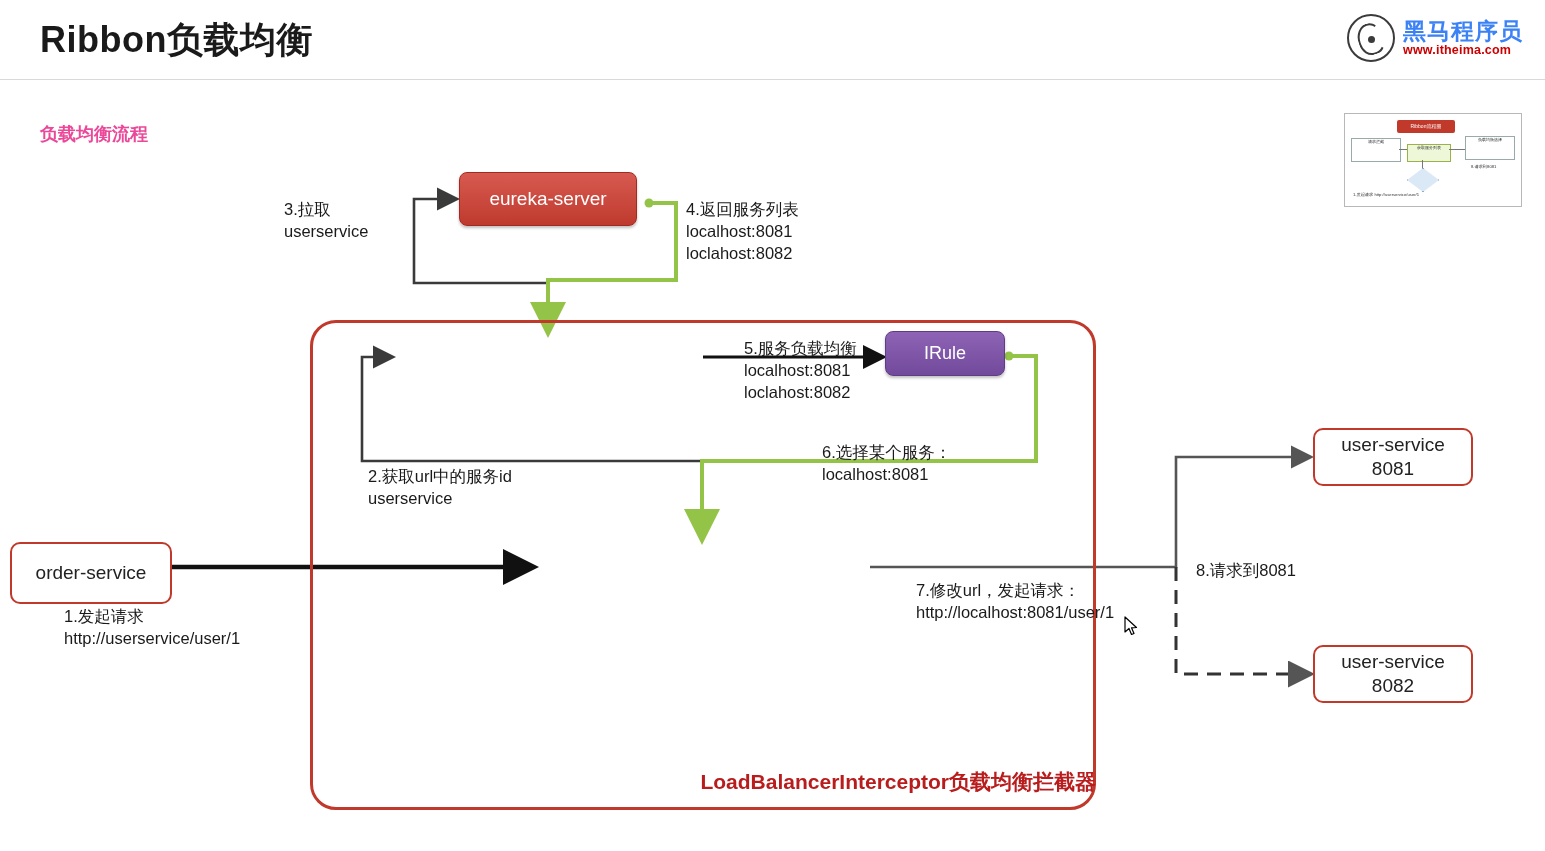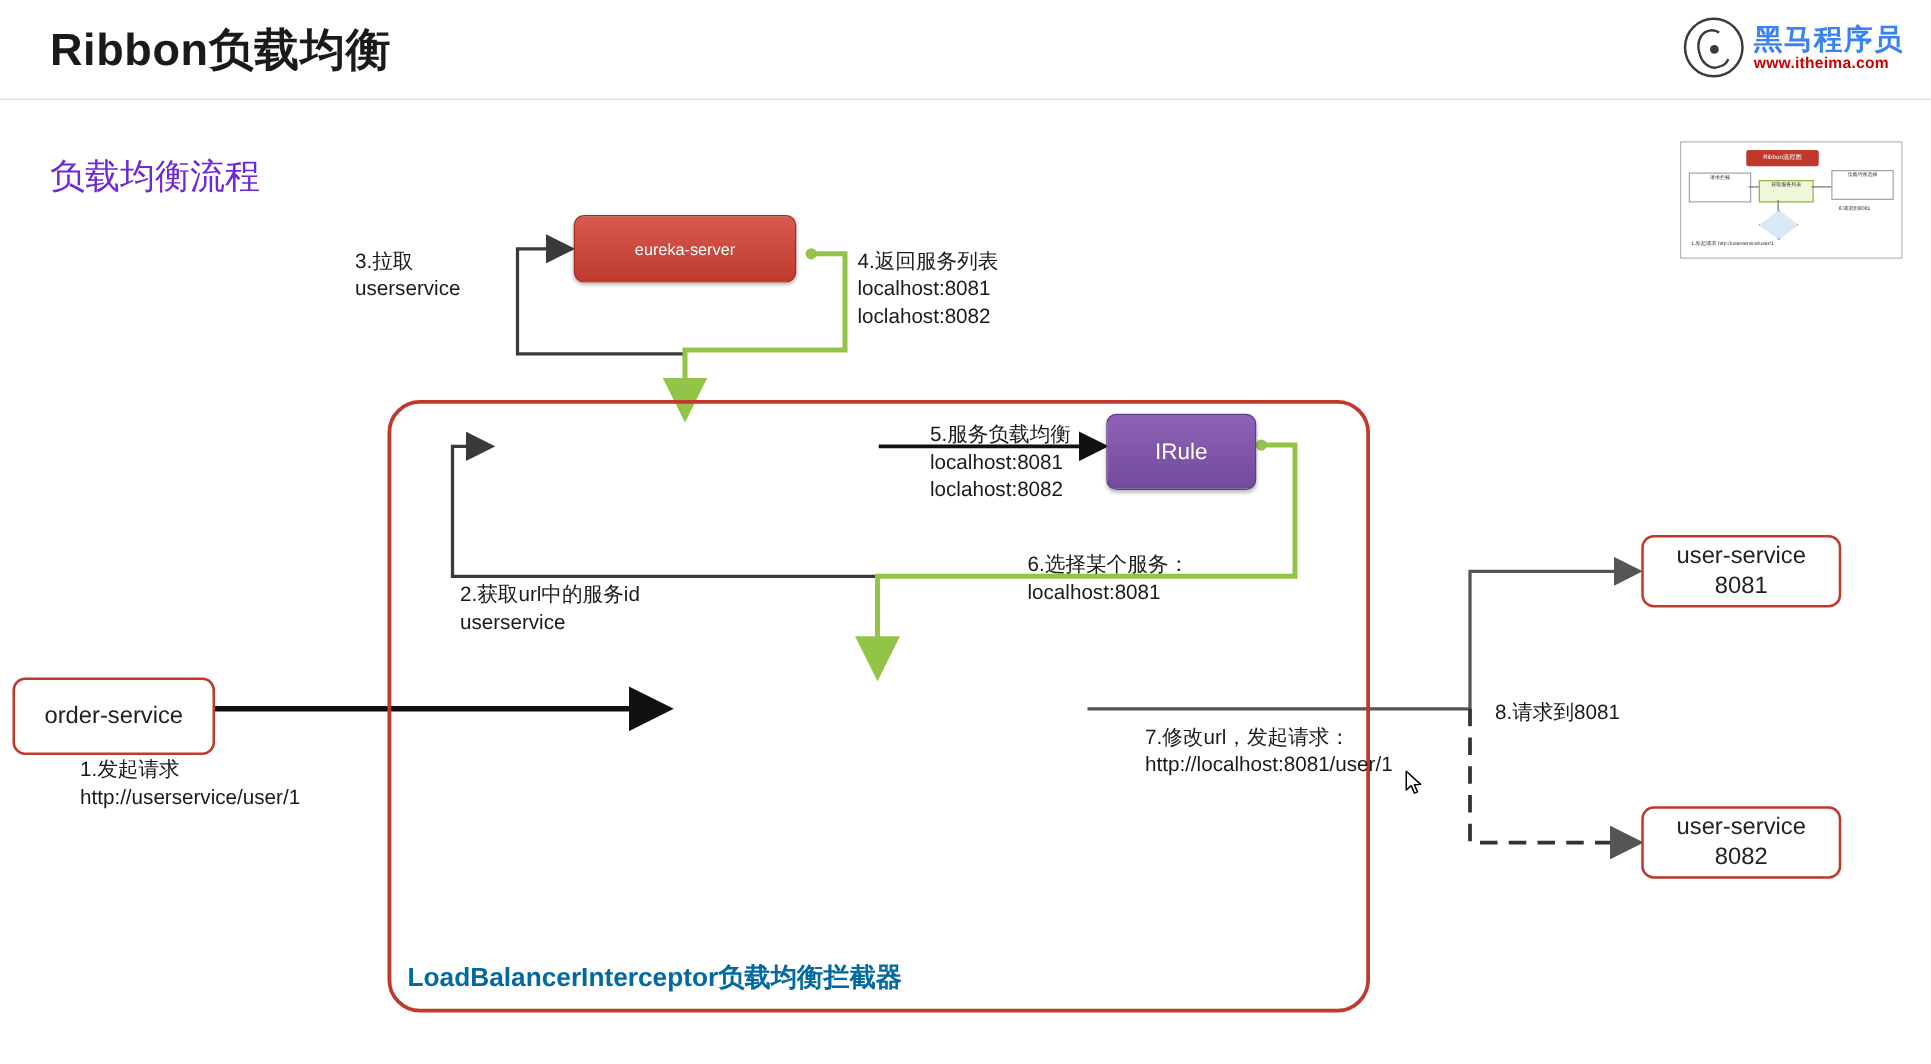--- a/index.html
+++ b/index.html
@@ -88,23 +88,23 @@
     font-size: 12.5px;
     font-weight: bold;
     color: #cc0000;
     letter-spacing: 0.2px;
   }
   
   .section-title {
     position: absolute;
     left: 40px;
     top: 122px;
-    font-size: 28px;
-    font-weight: normal;
-    color: #6d28d9;
+    font-size: 18px;
+    font-weight: bold;
+    color: #ec4899;
   }
   
   .thumb {
     position: absolute;
     left: 1344px;
     top: 113px;
     width: 176px;
     height: 92px;
     border: 1px solid #b8b8b8;
     background: #fff;
@@ -178,29 +178,29 @@
     border-radius: 8px;
     color: #ffffff;
     font-size: 18px;
     white-space: nowrap;
     box-shadow: 0 2px 3px rgba(0,0,0,0.25);
   }
   .node-eureka {
     left: 459px; top: 172px; width: 178px; height: 54px;
     background: linear-gradient(#d75a50, #bf3a2e);
     border: 1px solid #a32a20;
-    font-size: 13px;
+    font-size: 19px;
   }
   .node-dslb {
     left: 395px; top: 334px; width: 306px; height: 46px;
     background: linear-gradient(#4a90d9, #2f76c0);
     border: 1px solid #2a67a8;
   }
   .node-irule {
-    left: 885px; top: 331px; width: 120px; height: 61px;
+    left: 885px; top: 331px; width: 120px; height: 45px;
     background: linear-gradient(#8e63b5, #724a9b);
     border: 1px solid #5f3d84;
   }
   .node-rlbc {
     left: 534px; top: 541px; width: 336px; height: 52px;
     background: linear-gradient(#4a90d9, #2f76c0);
     border: 1px solid #2a67a8;
   }
   .node-plain {
     position: absolute;
@@ -232,25 +232,24 @@
     width: 786px; height: 490px;
     border: 3px solid #c0392b;
     border-radius: 26px;
     box-sizing: border-box;
     background: transparent;
   }
   .interceptor-label {
     position: absolute;
     left: 310px; top: 768px;
     width: 786px;
-    text-align: left;
+    text-align: right;
     font-size: 21px;
     font-weight: bold;
-    color: #0369a1;
-    margin-left: 16px;
+    color: #b91c1c;
   }
   .anno {
     position: absolute;
     font-size: 16.5px;
     color: #1a1a1a;
     line-height: 1.32;
     white-space: pre-line;
   }
   .a3 { left: 284px; top: 199px; }
   .a4 { left: 686px; top: 199px; }

